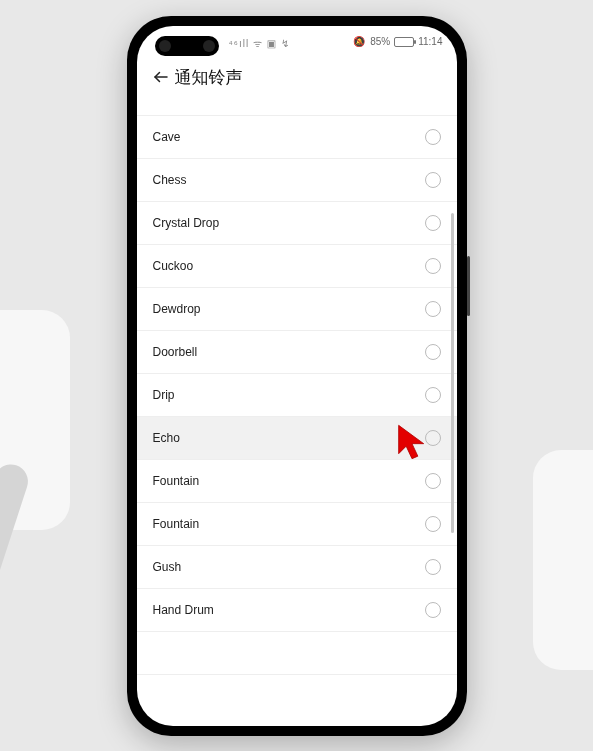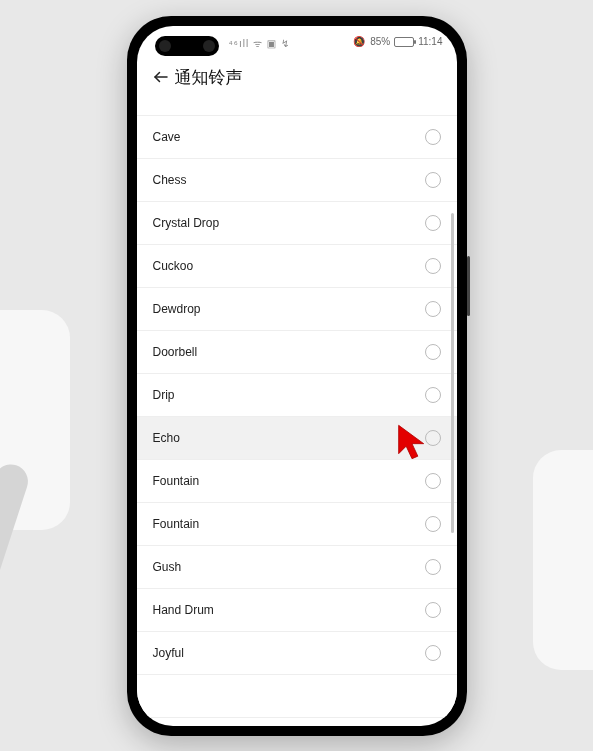--- a/index.html
+++ b/index.html
@@ -279,24 +279,20 @@
             <span class="radio"></span>
           </div>
           <div class="list-item">
             <span class="item-label">Gush</span>
             <span class="radio"></span>
           </div>
           <div class="list-item">
             <span class="item-label">Hand Drum</span>
             <span class="radio"></span>
           </div>
-          <div class="list-item">
-            <span class="item-label">Joyful</span>
-            <span class="radio"></span>
-          </div>
           <div class="list-item"></div>
         </div>
       <div class="scroll-indicator"></div>
     </div>
   </div>
 </div>
 
 <svg class="cursor" viewBox="0 0 40 48">
   <polygon points="4,4 4,38 13,29 20,44 27,41 20,26 34,26" fill="#e30000" stroke="#b00000" stroke-width="1"></polygon>
 </svg>

